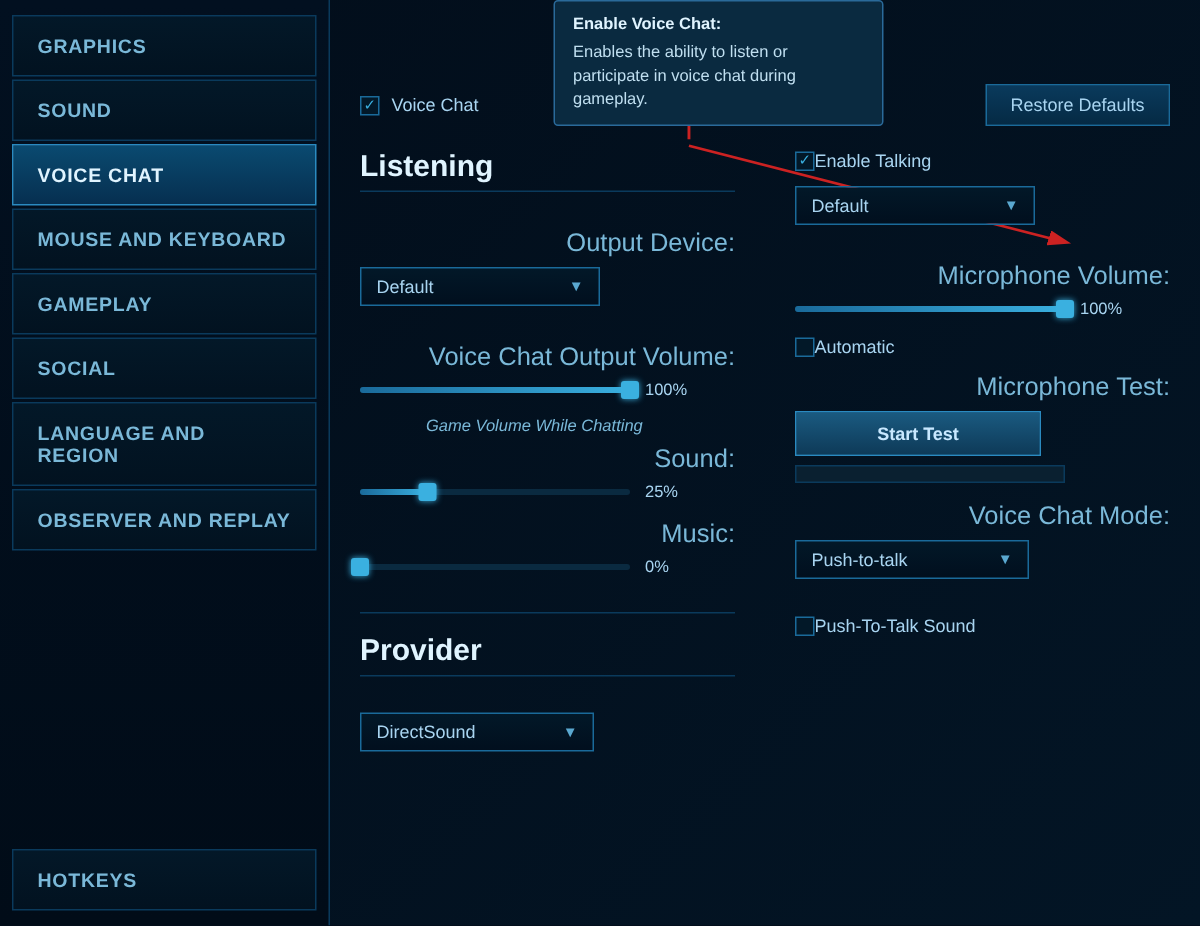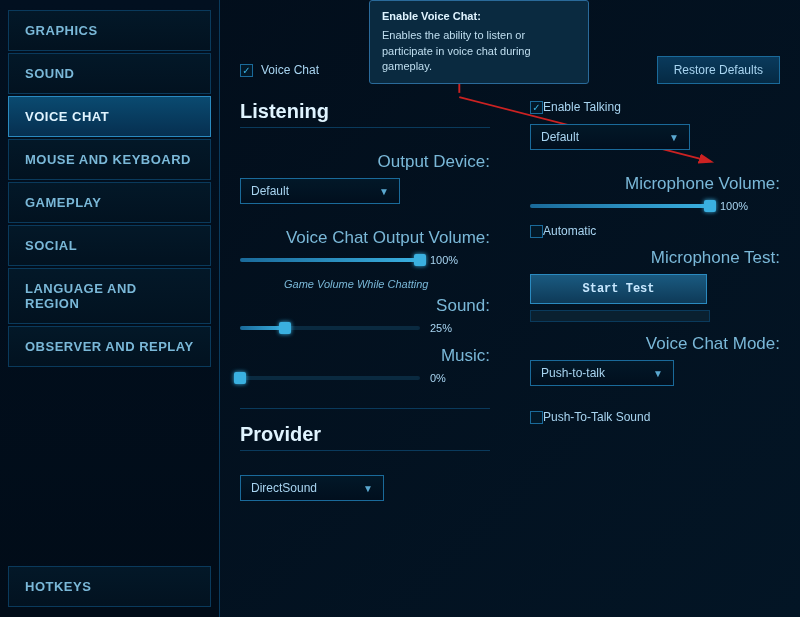--- a/index.html
+++ b/index.html
@@ -243,38 +243,37 @@
     }
 
     
     .test-btn {
       background: linear-gradient(180deg, #1a5a80 0%, #0e3a58 100%);
       border: 1px solid #2a8ac0;
       color: #c8e8ff;
       padding: 7px 0;
       font-size: 12px;
       cursor: pointer;
-      width: 177px;
+      width: 164px;
       text-align: center;
       margin-bottom: 6px;
       font-weight: bold;
-      font-family: Liberation Mono, monospace;
     }
 
     .test-progress {
       width: 180px;
       height: 12px;
       background: #0a2030;
       border: 1px solid #0a3a5c;
       margin-bottom: 12px;
     }
 
     
     .dropdown-wide {
-      width: 144px;
+      width: 156px;
     }
 
     
     .arrows-overlay {
       position: absolute;
       top: 0;
       left: 0;
       width: 100%;
       height: 100%;
       pointer-events: none;

